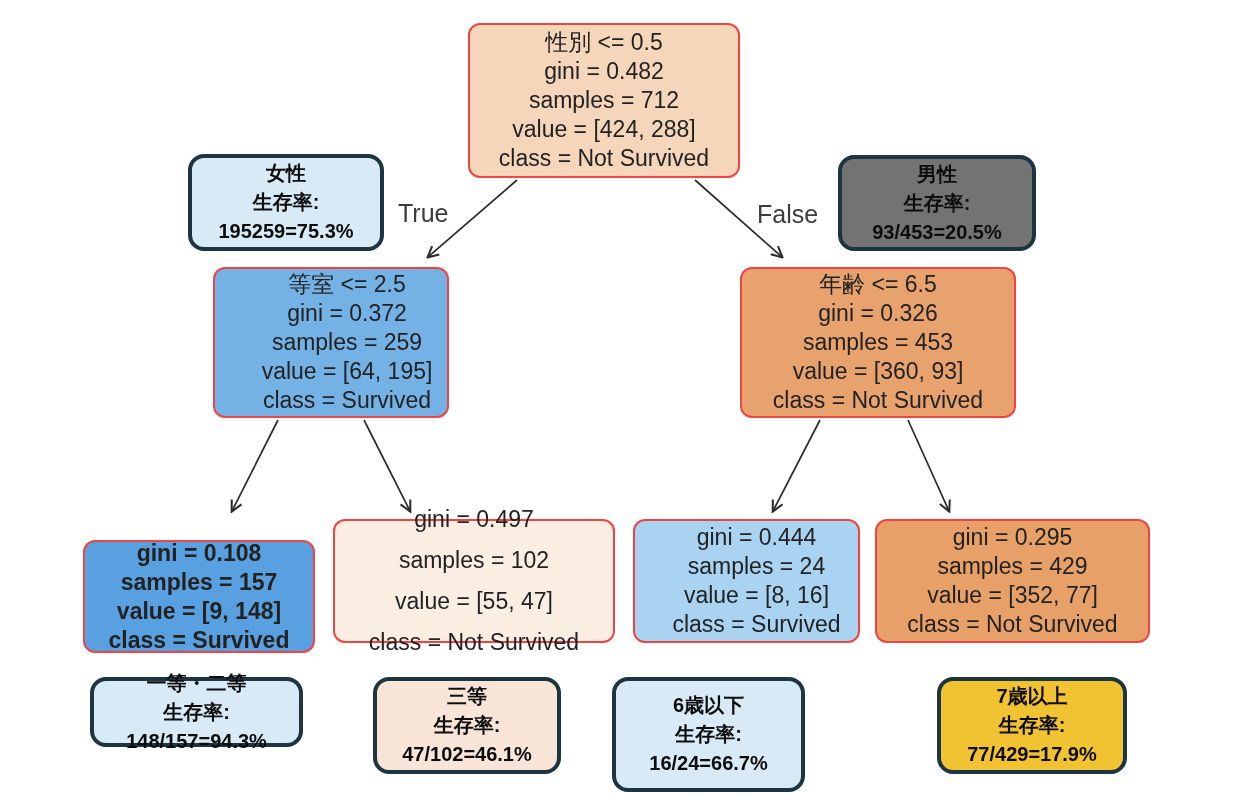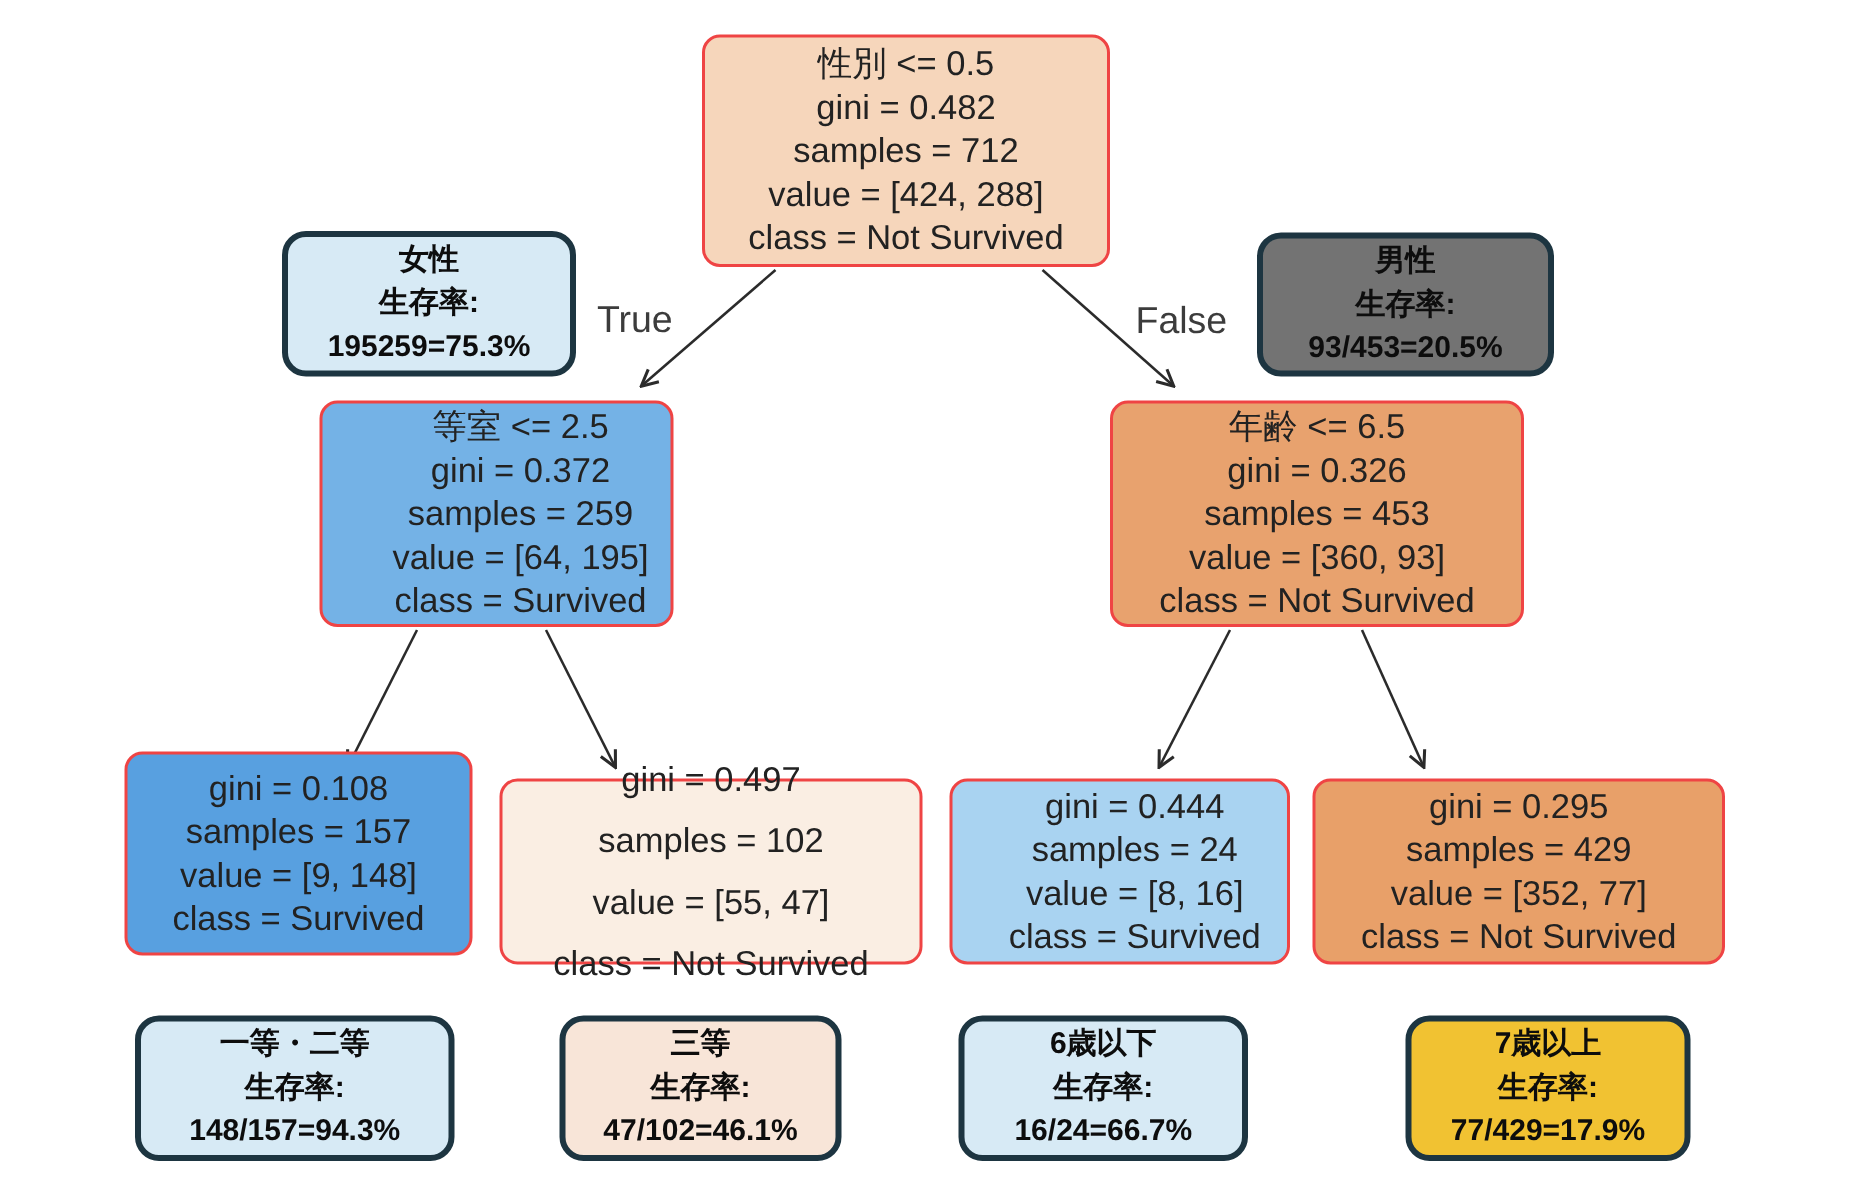--- a/index.html
+++ b/index.html
@@ -55,30 +55,30 @@
   .edge-label {
     position: absolute;
     color: #3c3c3c;
     font-size: 25px;
     line-height: 28px;
   }
   
   .node-root   { left: 468px; top: 23px;  width: 272px; height: 155px; }
   .node-left   { left: 213px; top: 267px; width: 236px; height: 151px; padding-left: 32px; }
   .node-right  { left: 740px; top: 267px; width: 276px; height: 151px; }
-  .node-leaf1  { left: 83px;  top: 501px; width: 232px; height: 136px; }
+  .node-leaf1  { left: 83px;  top: 540px; width: 232px; height: 113px; font-weight: bold; }
   .node-leaf2  { left: 333px; top: 519px; width: 282px; height: 124px; gap: 12px; }
   .node-leaf3  { left: 633px; top: 519px; width: 227px; height: 124px; padding-left: 20px; }
   .node-leaf4  { left: 875px; top: 519px; width: 275px; height: 124px; }
   
   .ann-female  { left: 188px; top: 154px; width: 196px; height: 97px; }
   .ann-male    { left: 838px; top: 155px; width: 198px; height: 96px; }
-  .ann-class12 { left: 90px;  top: 677px; width: 213px; height: 97px; }
+  .ann-class12 { left: 90px;  top: 677px; width: 213px; height: 70px; }
   .ann-class3  { left: 373px; top: 677px; width: 188px; height: 97px; }
-  .ann-age6    { left: 639px; top: 677px; width: 193px; height: 97px; }
+  .ann-age6    { left: 612px; top: 677px; width: 193px; height: 115px; }
   .ann-age7    { left: 937px; top: 677px; width: 190px; height: 97px; }
   
   .label-true  { left: 398px; top: 199px; }
   .label-false { left: 757px; top: 200px; }
 </style>
 </head>
 <body>
 
 <div class="canvas">
 

